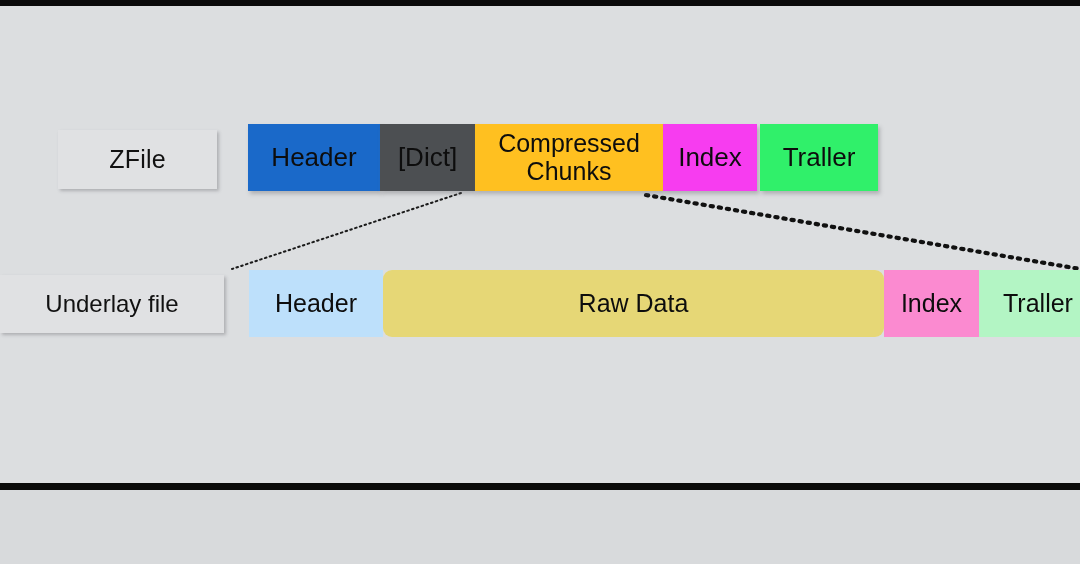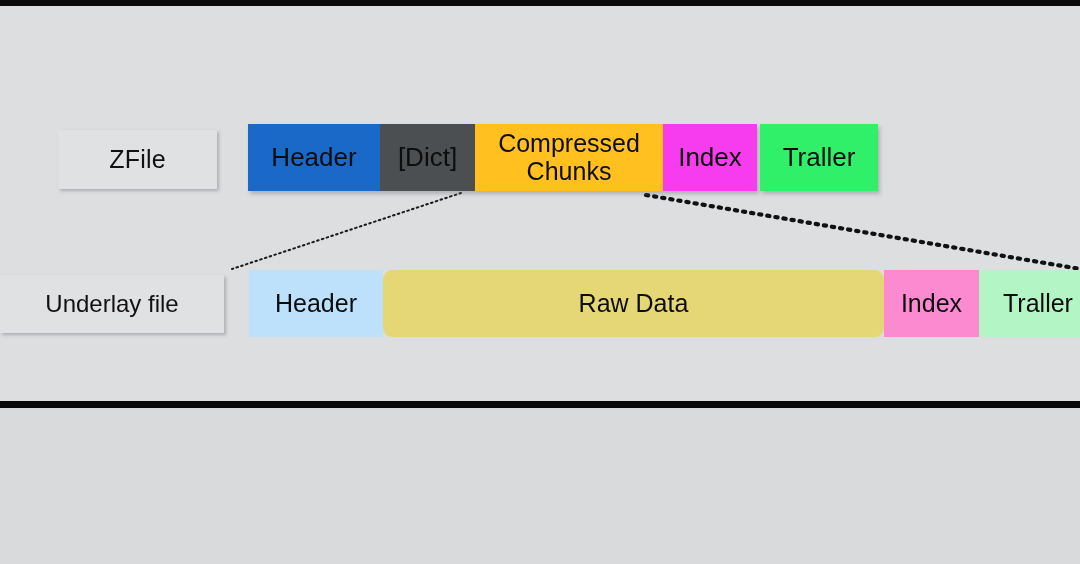--- a/index.html
+++ b/index.html
@@ -6,21 +6,21 @@
     margin: 0;
     padding: 0;
     background: #d8dadc;
   }
   body {
     font-family: "Liberation Sans", sans-serif;
   }
   #canvas {
     position: relative;
     width: 1080px;
-    height: 408px;
+    height: 490px;
     background: #dcdee0;
     overflow: hidden;
   }
   .edge-bar {
     position: absolute;
     left: 0;
     width: 1080px;
     background: #0a0a0a;
   }
   .edge-bar.top { top: 0; height: 6px; }

